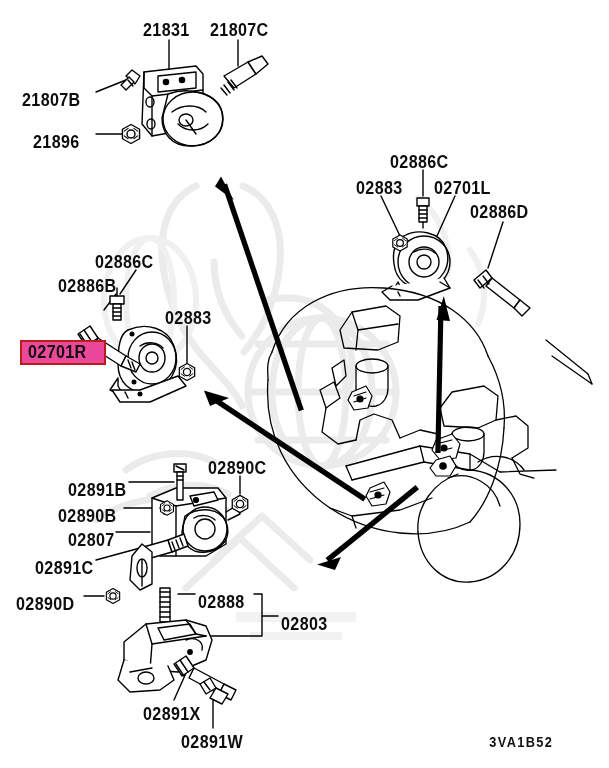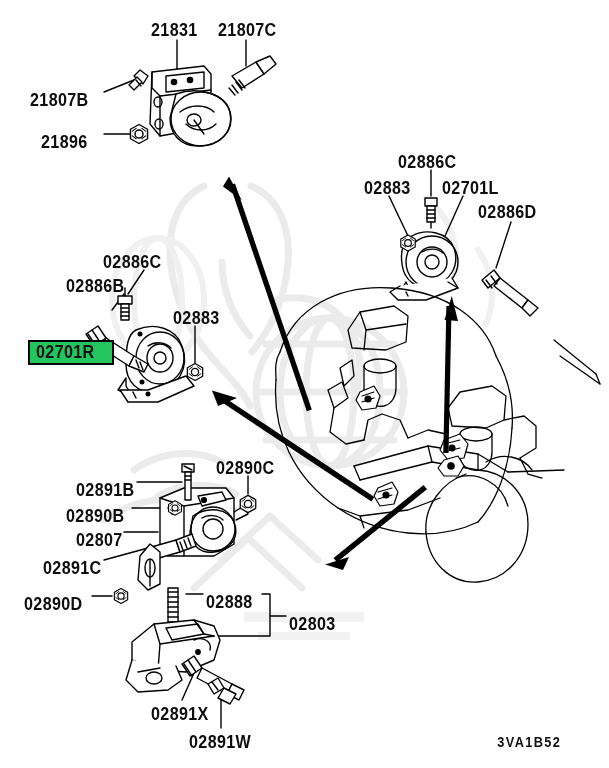--- a/index.html
+++ b/index.html
@@ -1,34 +1,34 @@
 <!DOCTYPE html>
 <html><head>
 <meta charset="utf-8">
 <style>
   html,body{margin:0;padding:0;background:#ffffff;}
   body{
     width:609px;height:768px;overflow:hidden;position:relative;
     font-family:"Liberation Sans","DejaVu Sans",sans-serif;
     -webkit-font-smoothing:antialiased;
   }
-  #stage{position:absolute;left:8px;top:0;width:567px;height:768px;background:#fff;}
+  #stage{position:absolute;left:0;top:0;width:567px;height:768px;background:#fff;}
   svg.layer{position:absolute;left:0;top:0;width:609px;height:768px;display:block;}
   #art{z-index:2;}
   #wm{z-index:1;}
   .lbl{
     position:absolute;z-index:4;white-space:nowrap;
     font-family:"Liberation Sans","DejaVu Sans",sans-serif;
     font-weight:700;font-size:17.5px;letter-spacing:0.4px;
     color:#0d0d0d;line-height:1;
     transform:scaleX(0.92);transform-origin:left center;
   }
   .hl{
     position:absolute;z-index:4;
-    background:#22c55e;border:2px solid #000000;
+    background:#ec4899;border:2px solid #b91c1c;
     box-sizing:border-box;
   }
   .hl .hltxt{
     position:absolute;left:6px;top:50%;transform:translateY(-50%) scaleX(0.92);
     transform-origin:left center;
     font-family:"Liberation Sans","DejaVu Sans",sans-serif;
     font-weight:700;font-size:17.5px;letter-spacing:0.4px;color:#101010;
     white-space:nowrap;line-height:1;
   }
   #figcode{

